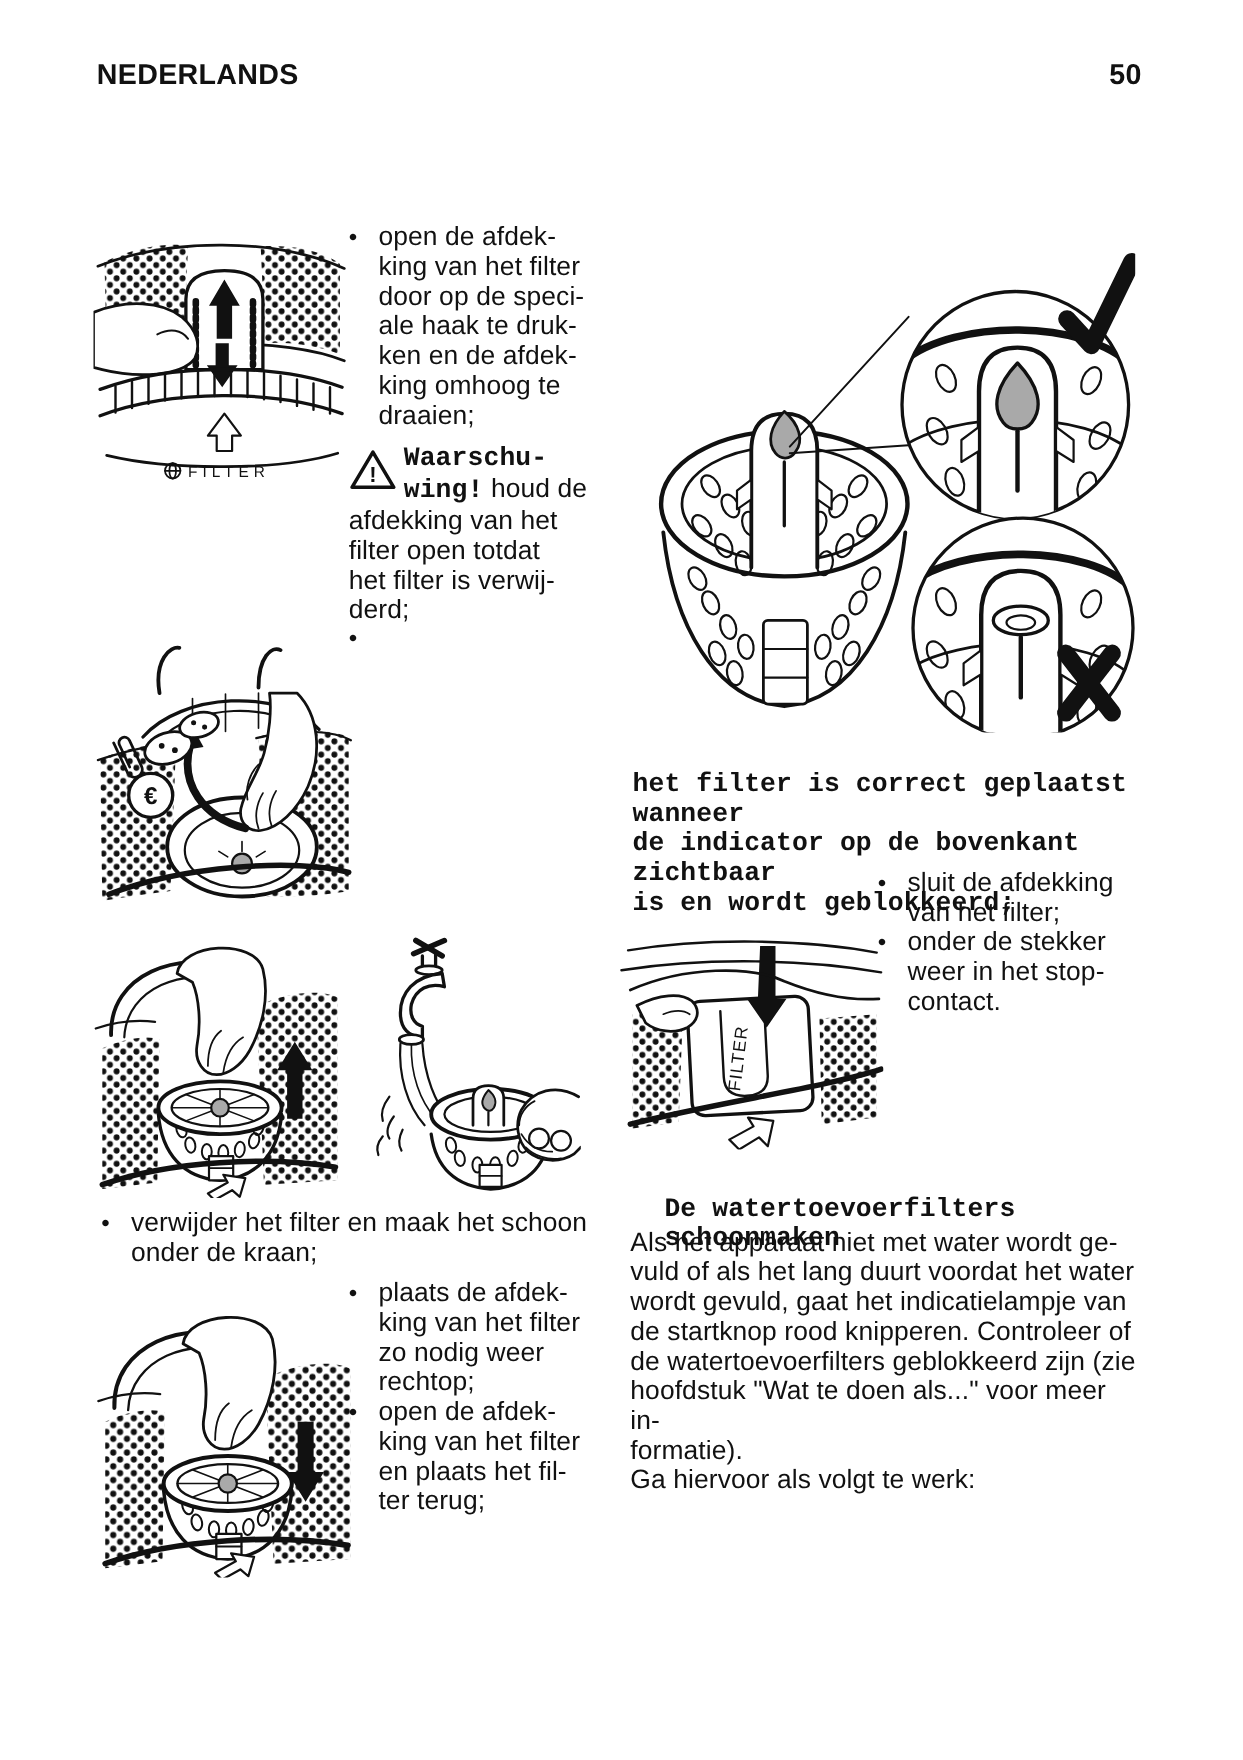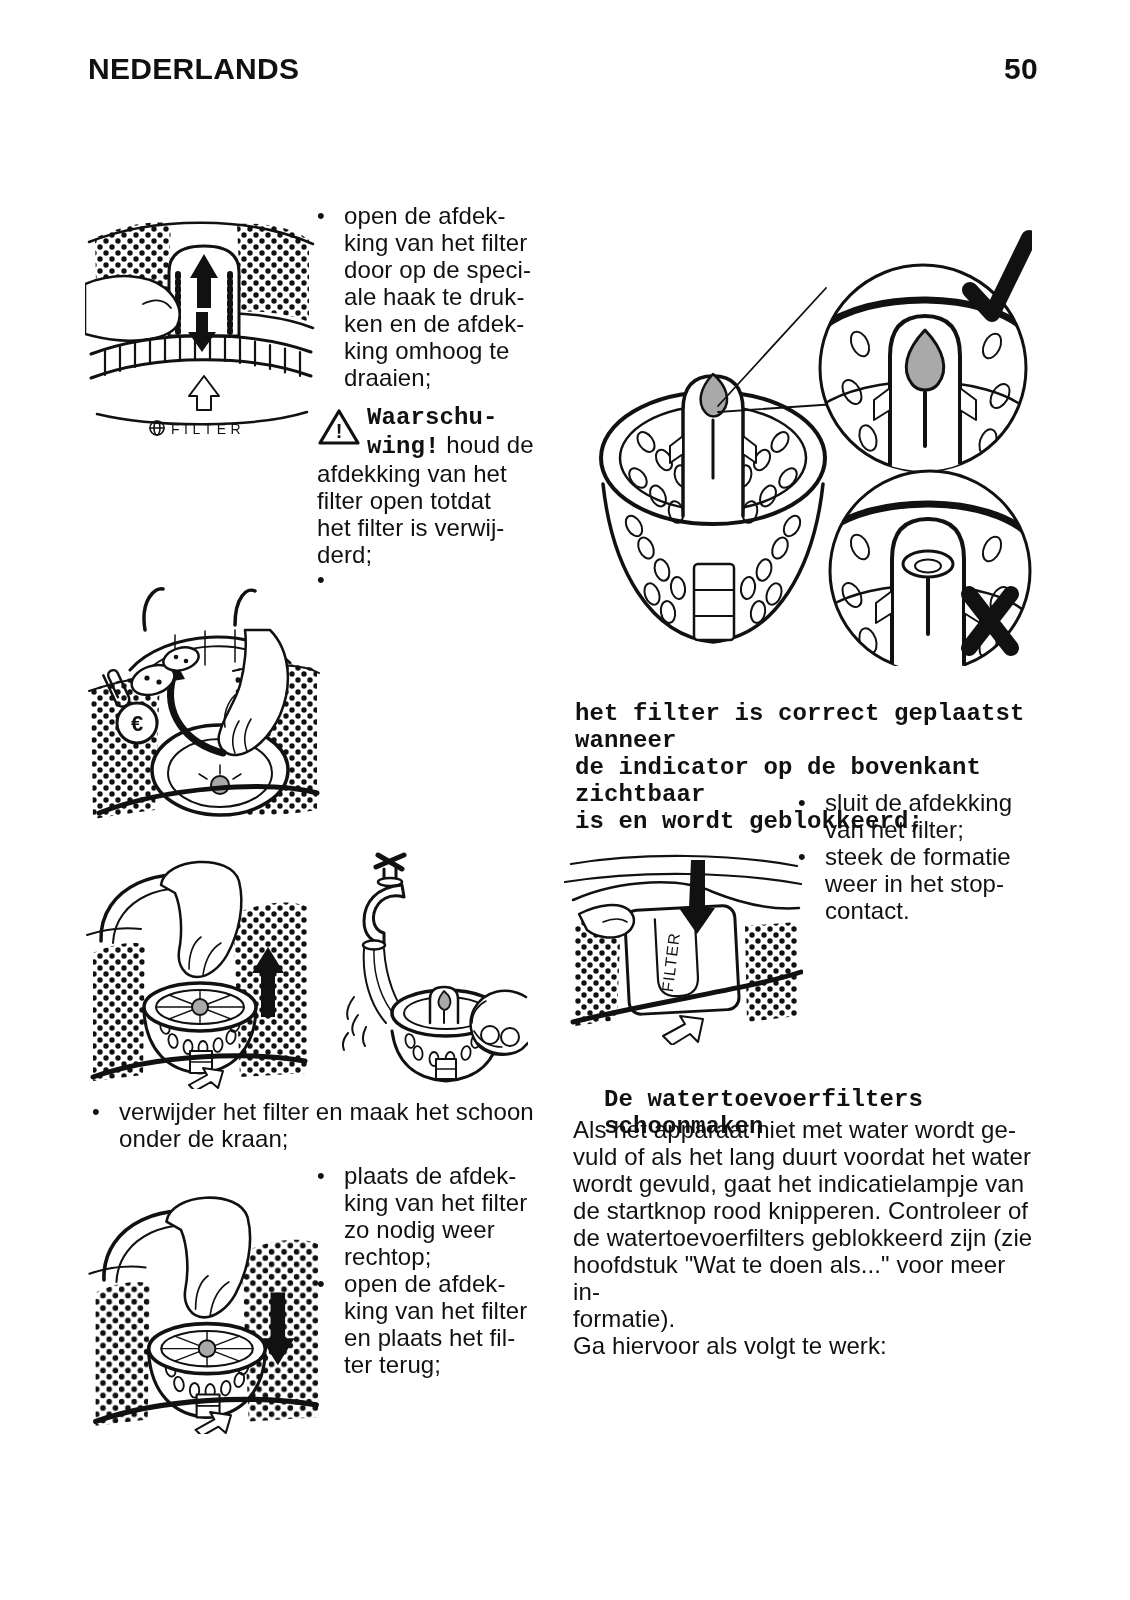--- a/index.html
+++ b/index.html
@@ -4,21 +4,21 @@
 <style>
   * { margin:0; padding:0; box-sizing:border-box; }
   html,body { background:#fff; }
   .page {
     position:relative; width:1130px; height:1600px; background:#fff;
     font-family:"Liberation Sans", sans-serif; color:#111; overflow:hidden;
   }
   .abs { position:absolute; }
   .txt { font-size:24px; line-height:27px; white-space:pre-line; letter-spacing:0.1px; }
   .bold { font-weight:bold;font-family:Liberation Mono, monospace; }
-  .h1 { font-size:30px; font-weight:bold; letter-spacing:0.3px; }
+  .h1 { font-size:26px; font-weight:bold; letter-spacing:0.3px; }
   .bullet { display:flex; align-items:flex-start; }
   .bullet .marker { flex:0 0 27px; width:27px; font-size:22px; line-height:27px; }
   .warn-tri { float:left; width:44px; height:40px; margin:3px 6px 8px 0; }
   .illus svg { display:block; width:100%; height:100%; }
   svg text { font-family:"Liberation Sans", sans-serif; fill:#111; }
   svg { stroke-linecap:round; stroke-linejoin:round; }
 </style>
 </head>
 <body>
 
@@ -250,21 +250,21 @@
 is en wordt geblokkeerd;</div>
 
   <div class="abs" style="left:798px; top:789px; width:245px;">
     <div class="bullet">
       <span class="marker">•</span>
       <div class="txt">sluit de afdekking
 van het filter;</div>
     </div>
     <div class="bullet">
       <span class="marker">•</span>
-      <div class="txt">steek de formatie
+      <div class="txt">onder de stekker
 weer in het stop-
 contact.</div>
     </div>
   </div>
 
   <div class="abs illus" style="left:563px; top:830px; width:240px; height:215px;">
     <svg viewBox="0 0 240 215" fill="none" stroke="#111">
       <defs>
         <pattern id="p4" width="12" height="12" patternUnits="userSpaceOnUse">
           <circle cx="3" cy="3" r="2.7" fill="#111" stroke="none"></circle>

